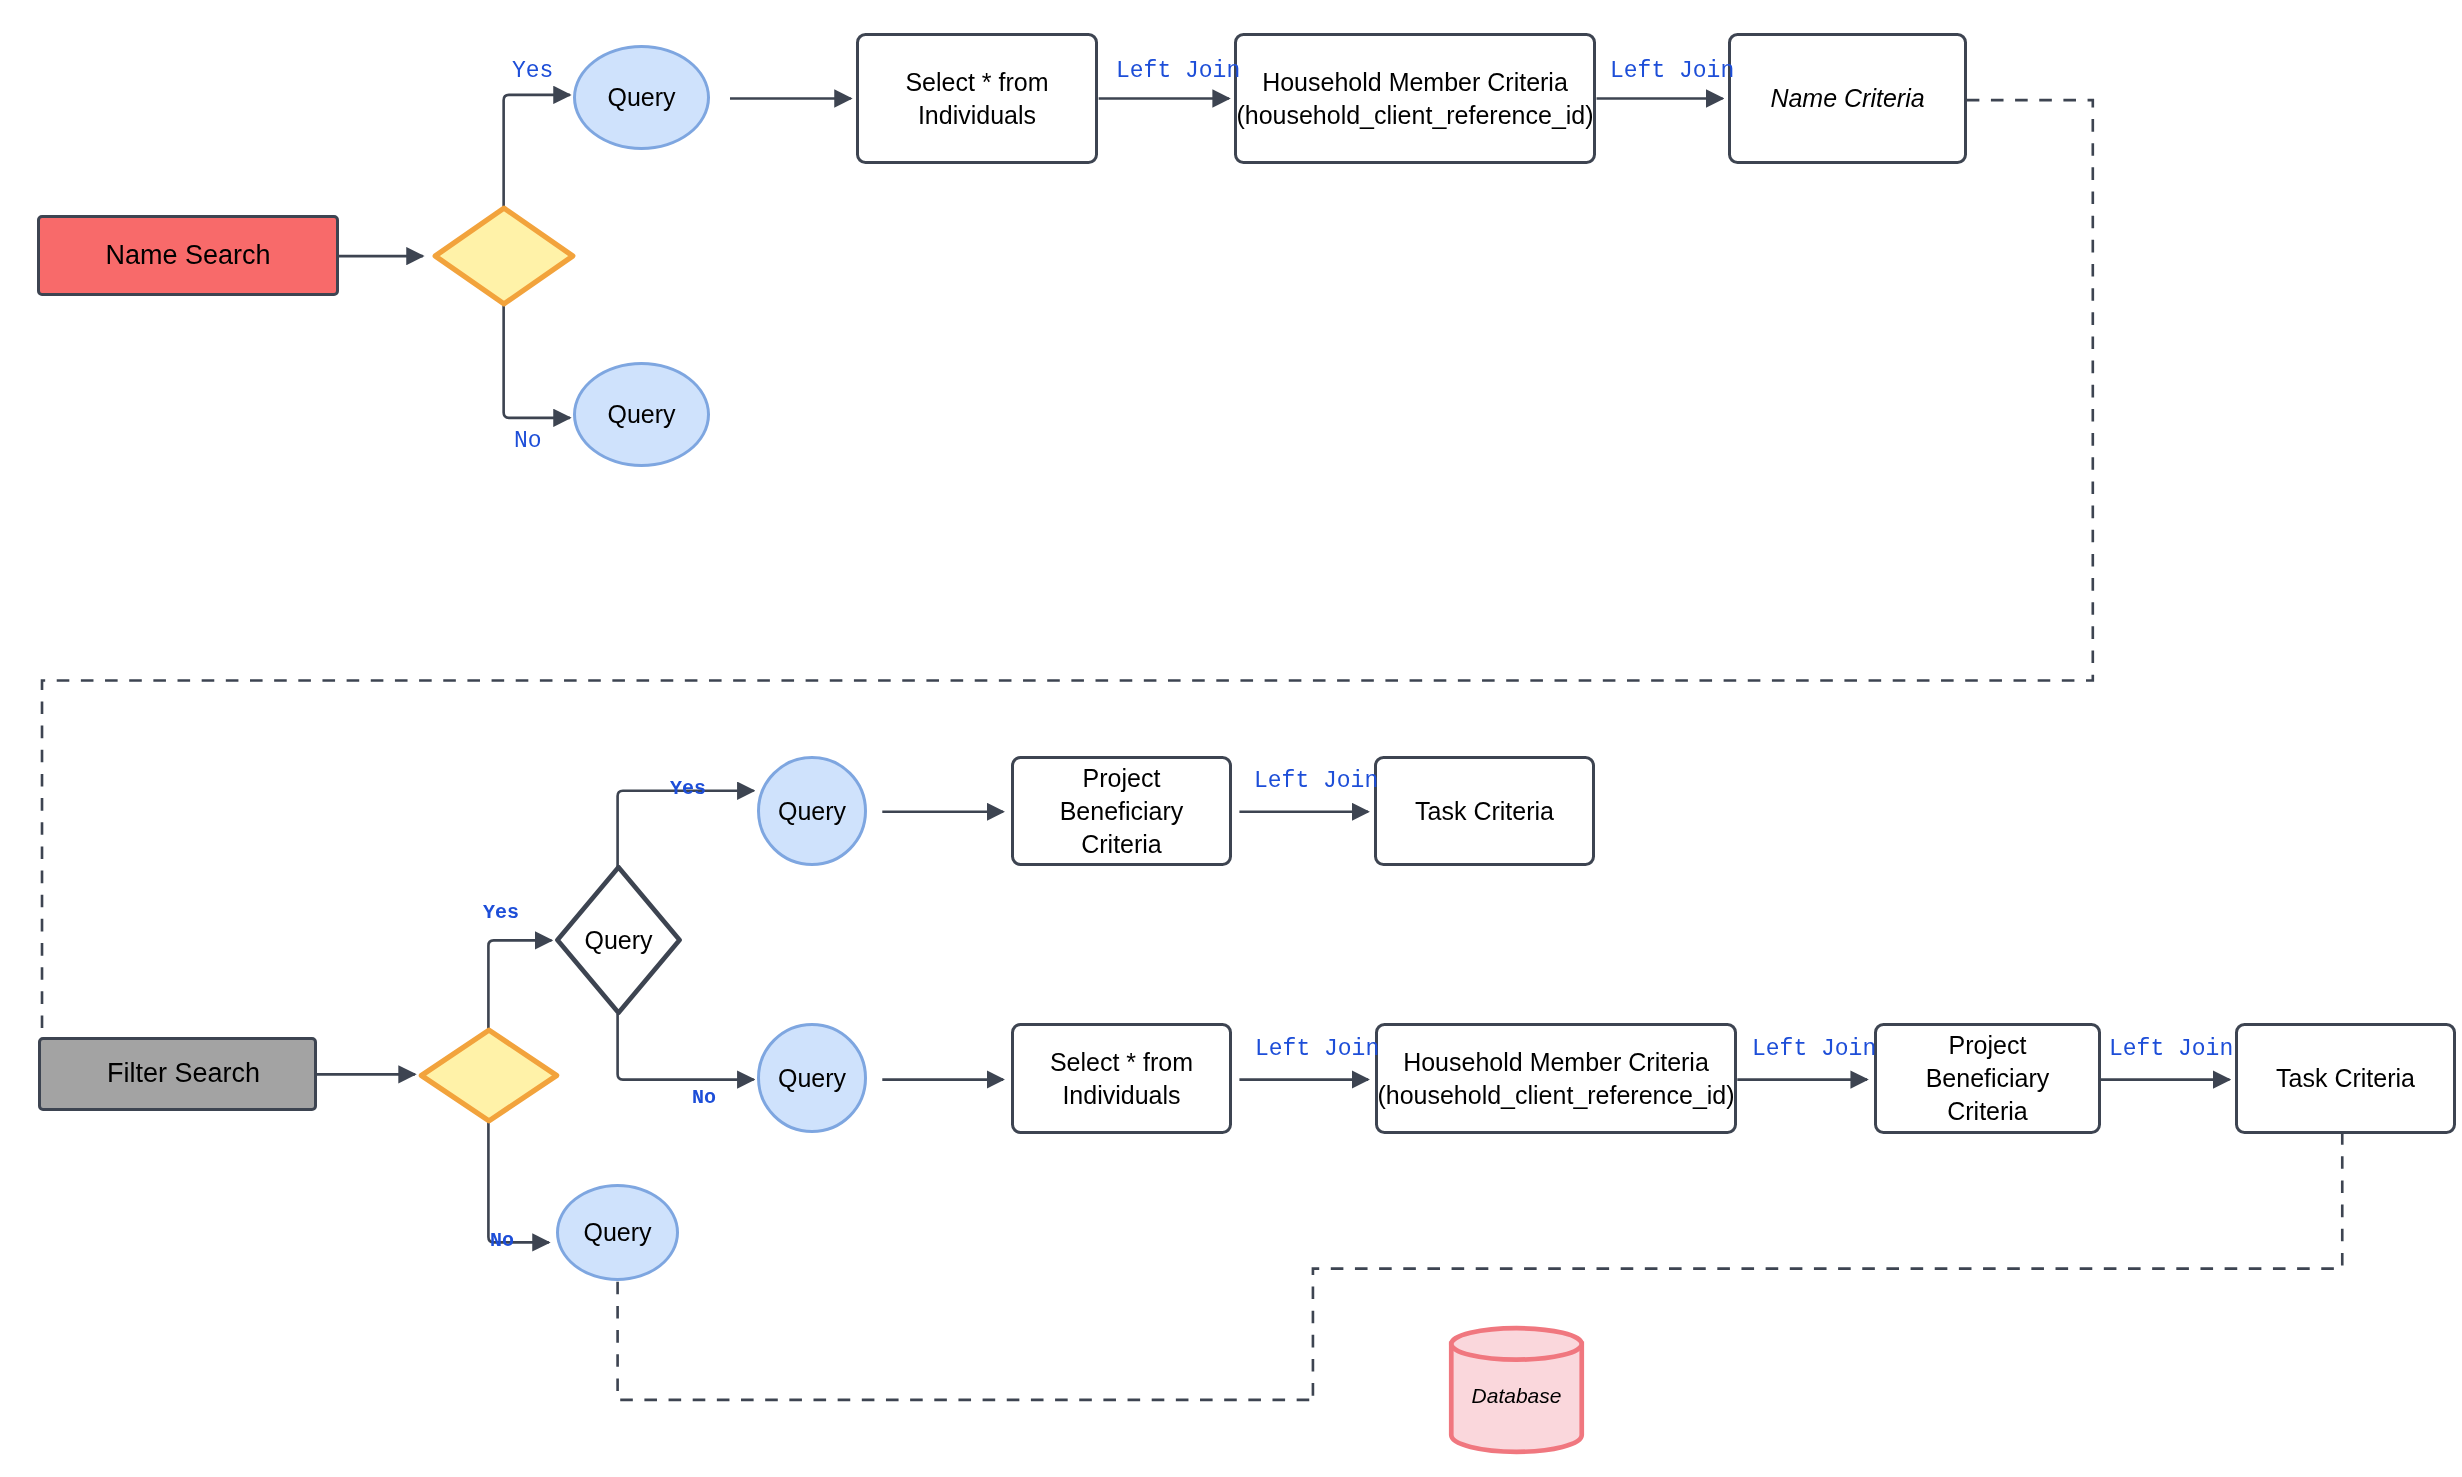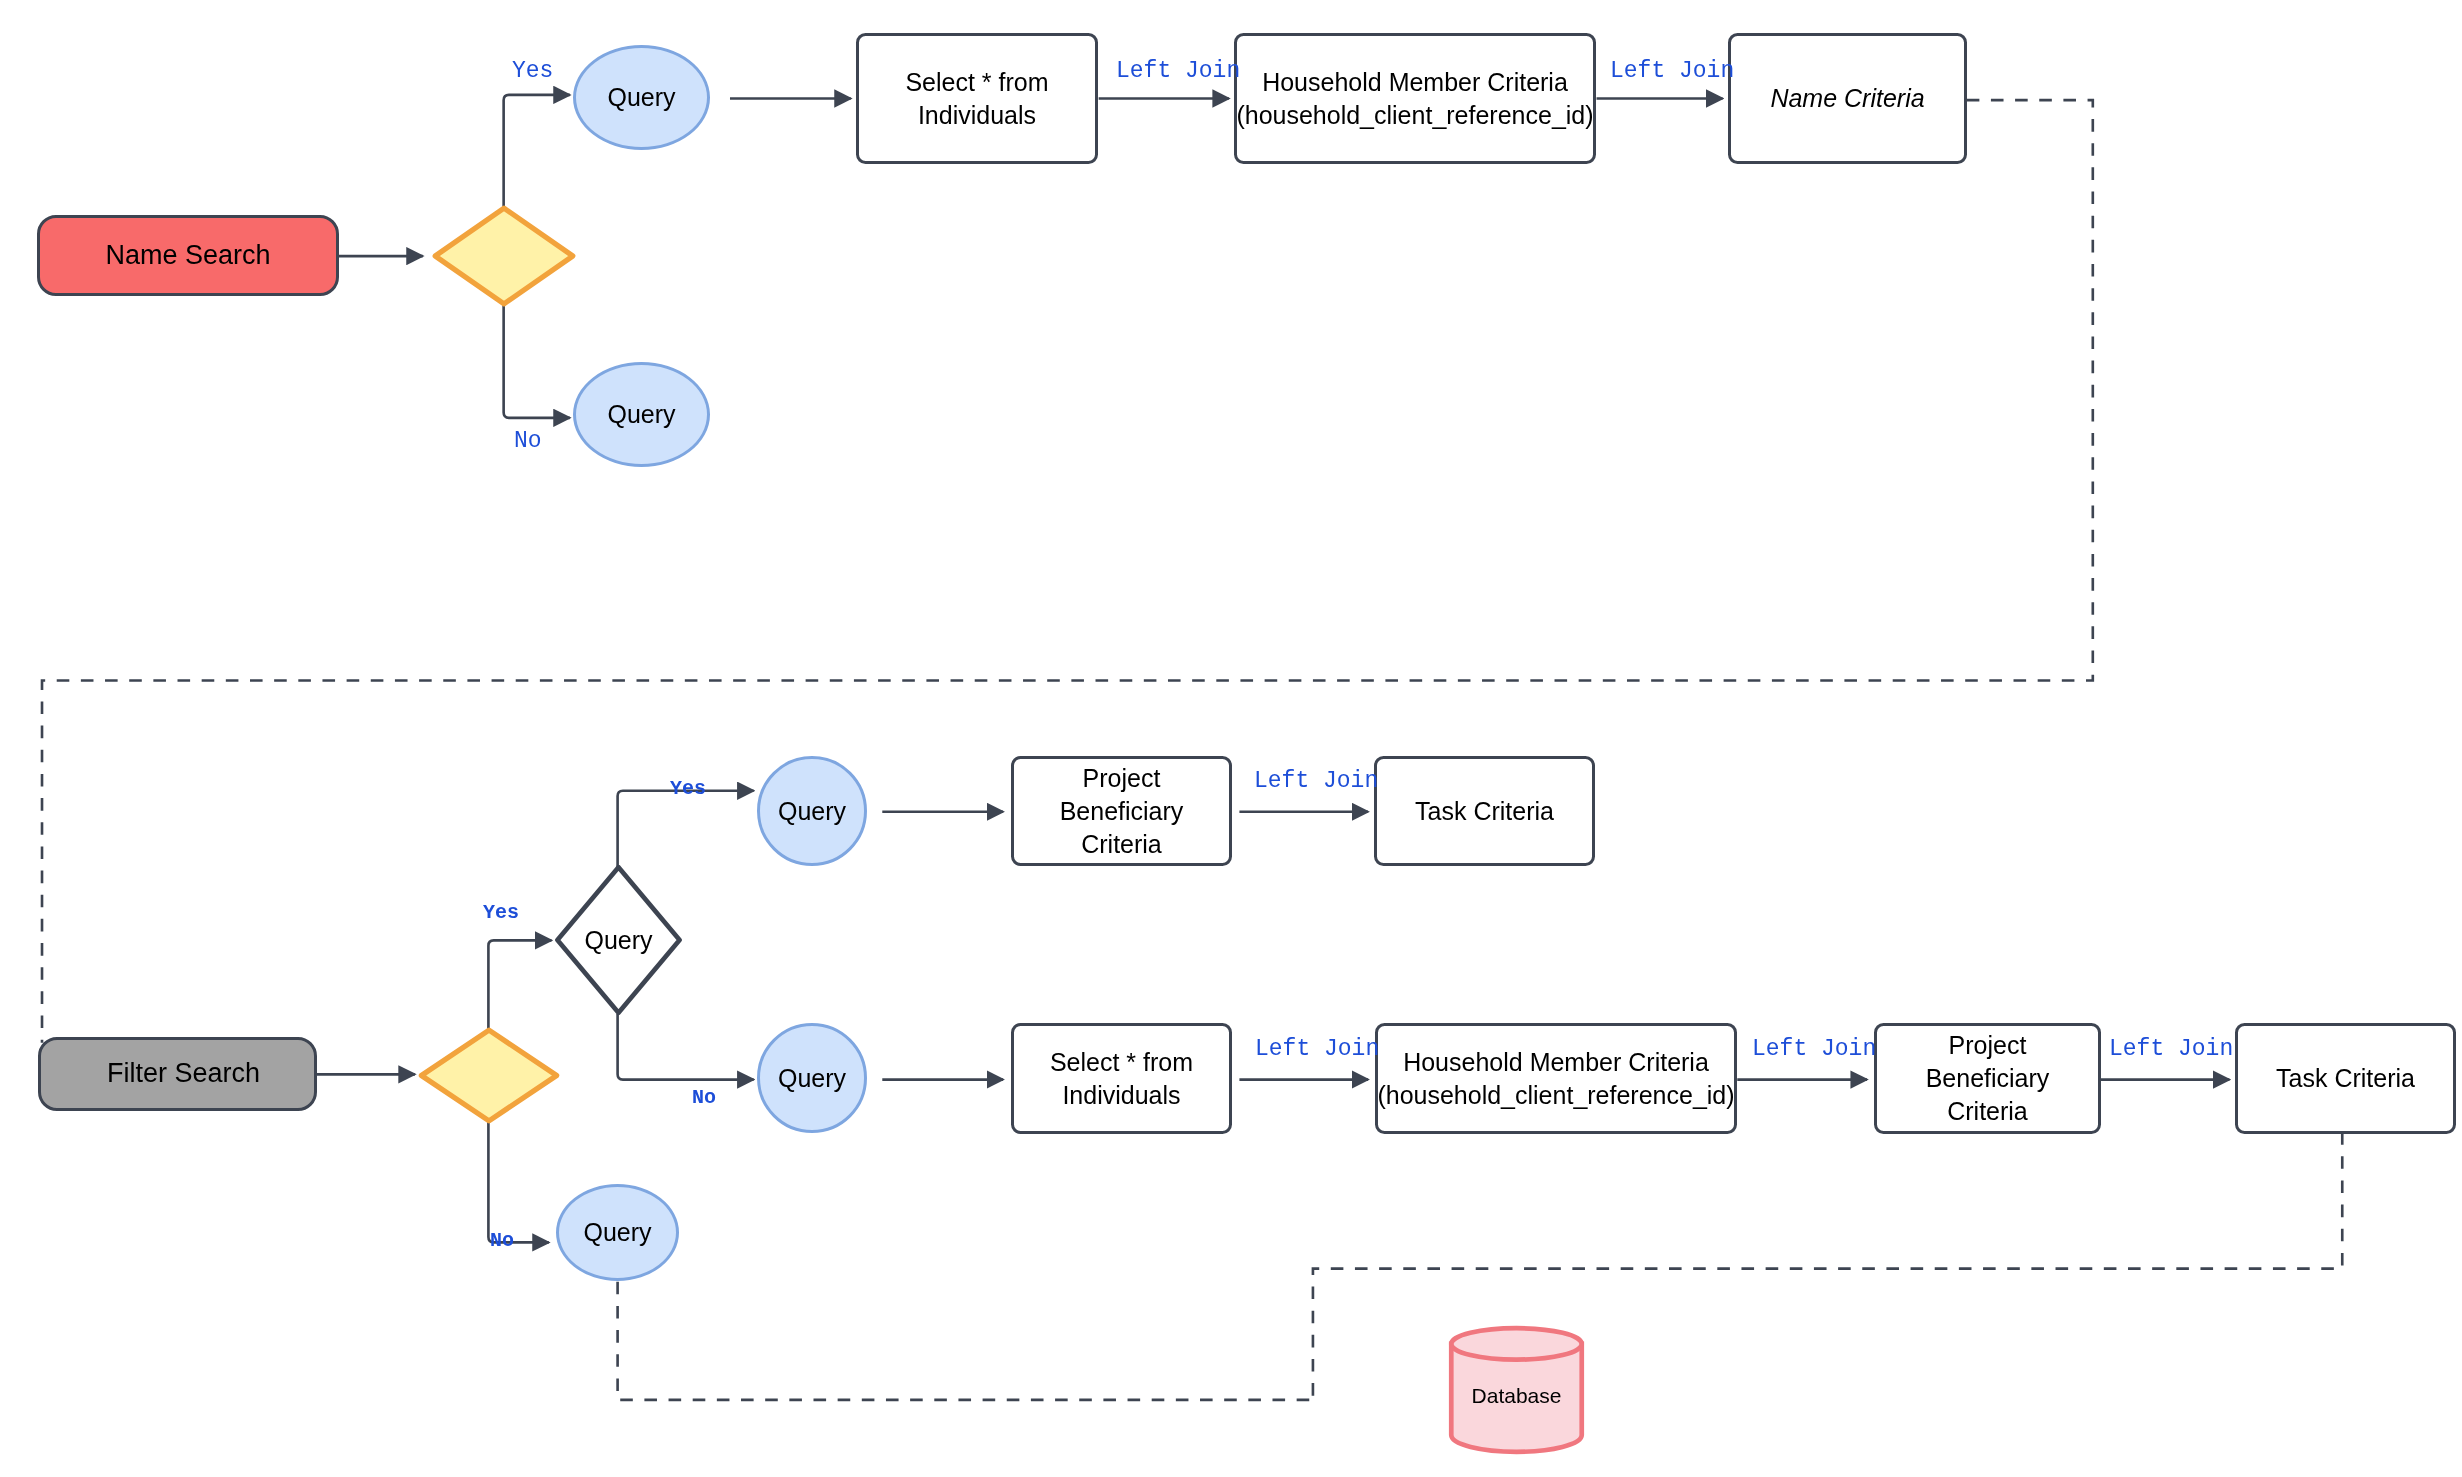--- a/index.html
+++ b/index.html
@@ -37,21 +37,21 @@
   .proc {
     border: 3.2px solid #3d4451;
     border-radius: 9.5px;
     background: #ffffff;
     font-size: 25px;
     padding: 0 9.5px;
   }
   
   .term {
     border: 3.2px solid #3d4451;
-    border-radius: 19px;
+    border-radius: 5px;
     font-size: 27px;
   }
   
   .ellipse {
     border: 3.2px solid #7EA6E0;
     border-radius: 50%;
     font-size: 25px;
   }
   
   .diamond-wrap {
@@ -69,20 +69,21 @@
   .diamond-label {
     position: relative;
     z-index: 2;
     font-size: 25px;
     color: #000;
     font-family: "Liberation Sans", sans-serif;
   }
   
   .cylinder {
     position: absolute;
+    font-style: italic;
   }
   .cyl-label {
     position: absolute;
     width: 100%;
     text-align: center;
     font-size: 21px;
     color: #000;
     font-family: "Liberation Sans", sans-serif;
     z-index: 3;
   }

